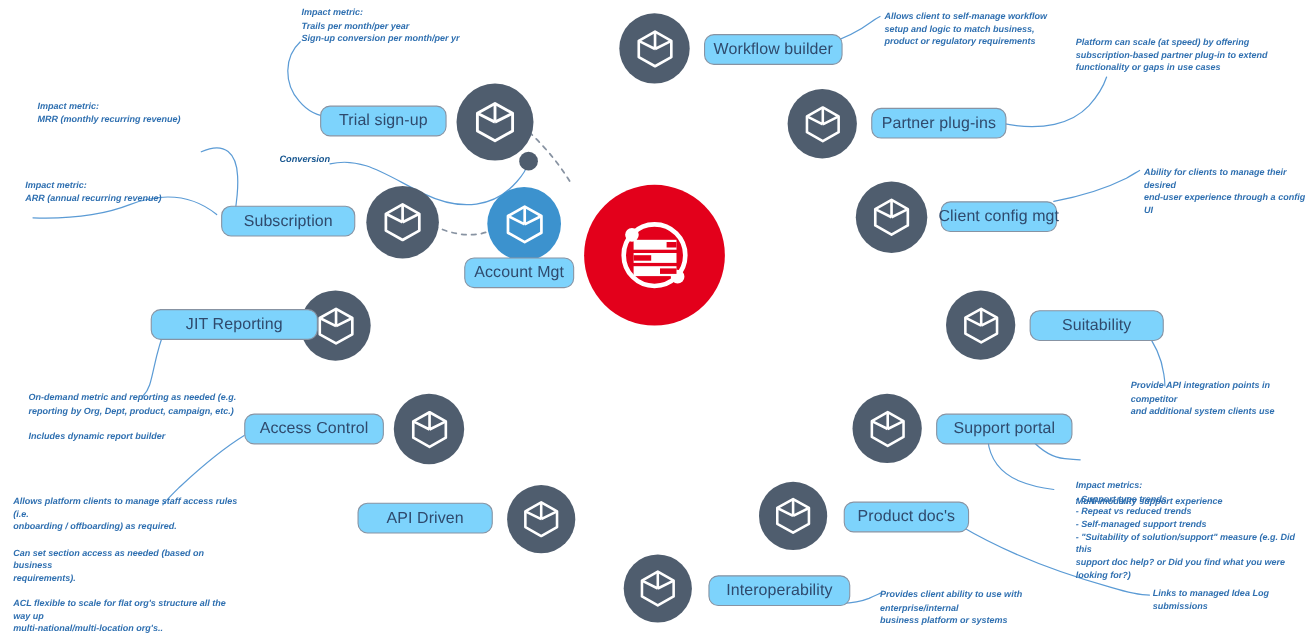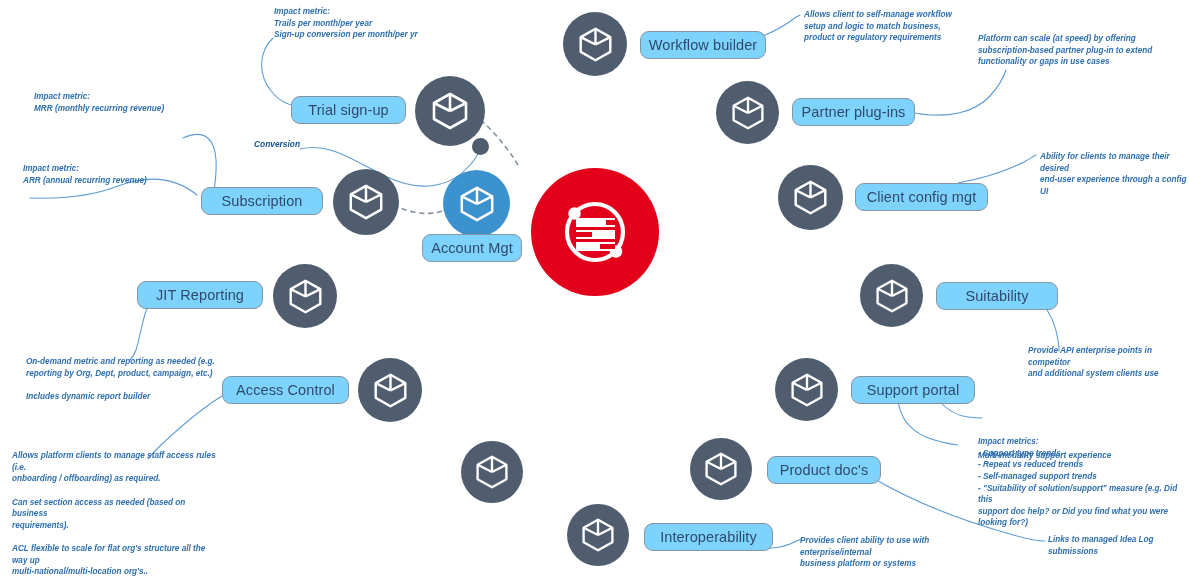--- a/index.html
+++ b/index.html
@@ -199,21 +199,21 @@
     <span class="nub" style="left:50%; top:-9px; margin-left:-8.5px; transform:none;"></span>
     <span>Account Mgt</span>
   </div>
 
   <div class="node-circle grey" style="left:273px; top:264px; width:64px; height:64px;">
     <svg width="37" height="37" viewBox="0 0 40 40">
       <path d="M20 3 L36 12 L36 28 L20 37 L4 28 L4 12 Z" fill="none" stroke="#ffffff" stroke-width="2.6" stroke-linejoin="round"></path>
       <path d="M20 3 L20 20 M20 20 L36 12 M20 20 L4 12" fill="none" stroke="#ffffff" stroke-width="2.6" stroke-linejoin="round"></path>
     </svg>
   </div>
-  <div class="pill nub-right" style="left:137px; top:281px; width:126px;">
+  <div class="pill nub-right" style="left:137px; top:281px; width:152px;">
     <span class="nub"></span>
     <span>JIT Reporting</span>
   </div>
 
   <div class="node-circle grey" style="left:358px; top:358px; width:64px; height:64px;">
     <svg width="37" height="37" viewBox="0 0 40 40">
       <path d="M20 3 L36 12 L36 28 L20 37 L4 28 L4 12 Z" fill="none" stroke="#ffffff" stroke-width="2.6" stroke-linejoin="round"></path>
       <path d="M20 3 L20 20 M20 20 L36 12 M20 20 L4 12" fill="none" stroke="#ffffff" stroke-width="2.6" stroke-linejoin="round"></path>
     </svg>
   </div>
@@ -221,20 +221,24 @@
     <span class="nub"></span>
     <span>Access Control</span>
   </div>
 
   <div class="node-circle grey" style="left:461px; top:441px; width:62px; height:62px;">
     <svg width="36" height="36" viewBox="0 0 40 40">
       <path d="M20 3 L36 12 L36 28 L20 37 L4 28 L4 12 Z" fill="none" stroke="#ffffff" stroke-width="2.6" stroke-linejoin="round"></path>
       <path d="M20 3 L20 20 M20 20 L36 12 M20 20 L4 12" fill="none" stroke="#ffffff" stroke-width="2.6" stroke-linejoin="round"></path>
     </svg>
   </div>
+  <div class="pill nub-right" style="left:325px; top:457px; width:123px;">
+    <span class="nub"></span>
+    <span>API Driven</span>
+  </div>
 
   <div class="node-circle grey" style="left:567px; top:504px; width:62px; height:62px;">
     <svg width="36" height="36" viewBox="0 0 40 40">
       <path d="M20 3 L36 12 L36 28 L20 37 L4 28 L4 12 Z" fill="none" stroke="#ffffff" stroke-width="2.6" stroke-linejoin="round"></path>
       <path d="M20 3 L20 20 M20 20 L36 12 M20 20 L4 12" fill="none" stroke="#ffffff" stroke-width="2.6" stroke-linejoin="round"></path>
     </svg>
   </div>
   <div class="pill nub-left" style="left:644px; top:523px; width:129px;">
     <span class="nub"></span>
     <span>Interoperability</span>
@@ -261,21 +265,21 @@
     <span class="nub"></span>
     <span>Partner plug-ins</span>
   </div>
 
   <div class="node-circle grey" style="left:778px; top:165px; width:65px; height:65px;">
     <svg width="37" height="37" viewBox="0 0 40 40">
       <path d="M20 3 L36 12 L36 28 L20 37 L4 28 L4 12 Z" fill="none" stroke="#ffffff" stroke-width="2.6" stroke-linejoin="round"></path>
       <path d="M20 3 L20 20 M20 20 L36 12 M20 20 L4 12" fill="none" stroke="#ffffff" stroke-width="2.6" stroke-linejoin="round"></path>
     </svg>
   </div>
-  <div class="pill nub-left" style="left:855px; top:183px; width:133px;">
+  <div class="pill nub-left" style="left:855px; top:183px; width:106px;">
     <span class="nub"></span>
     <span>Client config mgt</span>
   </div>
 
   <div class="node-circle grey" style="left:860px; top:264px; width:63px; height:63px;">
     <svg width="36" height="36" viewBox="0 0 40 40">
       <path d="M20 3 L36 12 L36 28 L20 37 L4 28 L4 12 Z" fill="none" stroke="#ffffff" stroke-width="2.6" stroke-linejoin="round"></path>
       <path d="M20 3 L20 20 M20 20 L36 12 M20 20 L4 12" fill="none" stroke="#ffffff" stroke-width="2.6" stroke-linejoin="round"></path>
     </svg>
   </div>
@@ -336,21 +340,21 @@
 setup and logic to match business,
 product or regulatory requirements</div>
 
   <div class="anno" style="left:978px; top:33px; width:210px;">Platform can scale (at speed) by offering
 subscription-based partner plug-in to extend
 functionality or gaps in use cases</div>
 
   <div class="anno" style="left:1040px; top:151px; width:150px;">Ability for clients to manage their desired
 end-user experience through a config UI</div>
 
-  <div class="anno" style="left:1028px; top:345px; width:162px;">Provide API enterprise points in competitor
+  <div class="anno" style="left:1028px; top:345px; width:162px;">Provide API integration points in competitor
 and additional system clients use</div>
 
   <div class="anno" style="left:978px; top:412px; width:200px;margin-top:38px;">Multi-modality support experience</div>
 
   <div class="anno" style="left:978px; top:436px; width:210px;">Impact metrics:
 - Support type trends
 - Repeat vs reduced trends
 - Self-managed support trends
 - "Suitability of solution/support" measure (e.g. Did this
 support doc help? or Did you find what you were looking for?)</div>

